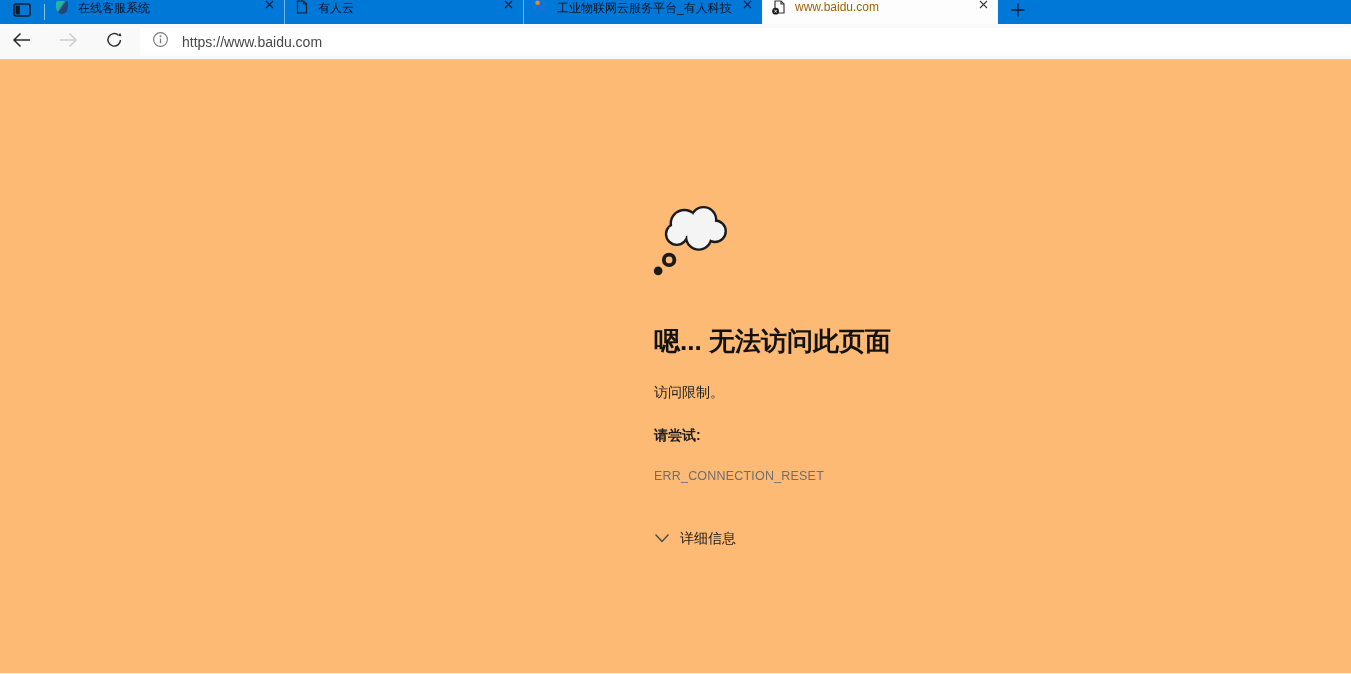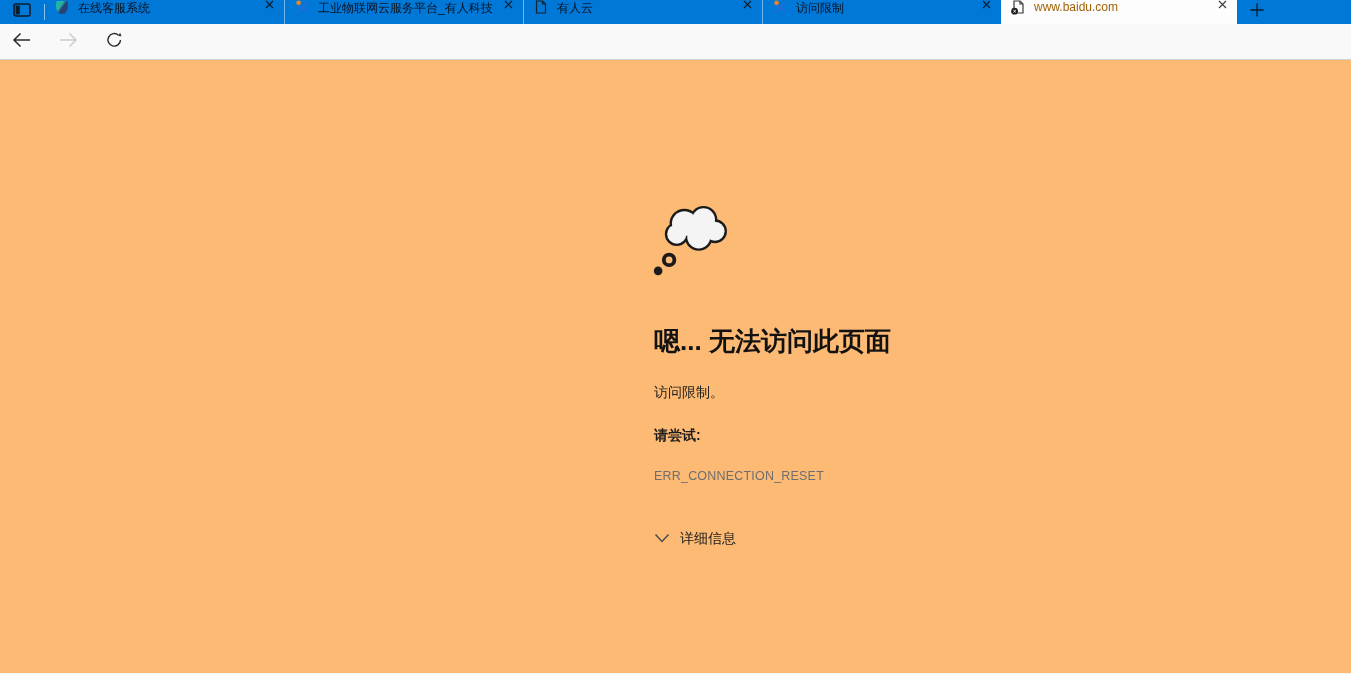--- a/index.html
+++ b/index.html
@@ -114,62 +114,48 @@
     <span class="title">在线客服系统</span>
     <span class="close">
       <svg width="9" height="9" viewBox="0 0 9 9">
           <path d="M1,1 L8,8 M8,1 L1,8" stroke="#0d1b2a" stroke-width="1.1" fill="none"></path>
         </svg>
     </span>
   </div>
 
   <div class="tab">
     <span class="favicon">
+      <svg width="12" height="14" viewBox="0 0 12 14">
+        <path d="M1.5,1 H7.5 L10.5,4 V13 H1.5 Z" fill="none" stroke="#16232f" stroke-width="1.2"></path>
+        <path d="M7.5,1 V4 H10.5" fill="none" stroke="#16232f" stroke-width="1.2"></path>
+      </svg>
+    </span>
+    <span class="title">有人云</span>
+    <span class="close">
+      <svg width="9" height="9" viewBox="0 0 9 9">
+          <path d="M1,1 L8,8 M8,1 L1,8" stroke="#0d1b2a" stroke-width="1.1" fill="none"></path>
+        </svg>
+    </span>
+  </div>
+
+  <div class="tab">
+    <span class="favicon">
       <svg width="14" height="14" viewBox="0 0 14 14">
         <path d="M2.5,13 L7.5,7.2 L12,2.6 M1.8,5.2 L7.5,7.2 M7.5,7.2 L12.2,11.6" stroke="#1d6fd6" stroke-width="2" fill="none" stroke-linecap="round"></path>
         <circle cx="3.6" cy="2.8" r="2.3" fill="#f08519"></circle>
       </svg>
     </span>
     <span class="title">工业物联网云服务平台_有人科技</span>
     <span class="close">
       <svg width="9" height="9" viewBox="0 0 9 9">
           <path d="M1,1 L8,8 M8,1 L1,8" stroke="#0d1b2a" stroke-width="1.1" fill="none"></path>
         </svg>
     </span>
   </div>
 
-  <div class="tab">
-    <span class="favicon">
-      <svg width="12" height="14" viewBox="0 0 12 14">
-        <path d="M1.5,1 H7.5 L10.5,4 V13 H1.5 Z" fill="none" stroke="#16232f" stroke-width="1.2"></path>
-        <path d="M7.5,1 V4 H10.5" fill="none" stroke="#16232f" stroke-width="1.2"></path>
-      </svg>
-    </span>
-    <span class="title">有人云</span>
-    <span class="close">
-      <svg width="9" height="9" viewBox="0 0 9 9">
-          <path d="M1,1 L8,8 M8,1 L1,8" stroke="#0d1b2a" stroke-width="1.1" fill="none"></path>
-        </svg>
-    </span>
-  </div>
-
-  <div class="tab">
-    <span class="favicon">
-      <svg width="14" height="14" viewBox="0 0 14 14">
-        <path d="M2.5,13 L7.5,7.2 L12,2.6 M1.8,5.2 L7.5,7.2 M7.5,7.2 L12.2,11.6" stroke="#1d6fd6" stroke-width="2" fill="none" stroke-linecap="round"></path>
-        <circle cx="3.6" cy="2.8" r="2.3" fill="#f08519"></circle>
-      </svg>
-    </span>
-    <span class="title">访问限制</span>
-    <span class="close">
-      <svg width="9" height="9" viewBox="0 0 9 9">
-          <path d="M1,1 L8,8 M8,1 L1,8" stroke="#0d1b2a" stroke-width="1.1" fill="none"></path>
-        </svg>
-    </span>
-  </div>
 
   <div class="tab active">
     <span class="favicon">
       <svg width="14" height="15" viewBox="0 0 14 15">
         <path d="M3,1 H9 L12,4 V13 H3 Z" fill="none" stroke="#3a3a3a" stroke-width="1.2"></path>
         <path d="M9,1 V4 H12" fill="none" stroke="#3a3a3a" stroke-width="1.2"></path>
         <circle cx="3.6" cy="11.2" r="3.4" fill="#1c1c1c"></circle>
         <path d="M2.4,10 L4.8,12.4 M4.8,10 L2.4,12.4" stroke="#ffffff" stroke-width="1" fill="none"></path>
       </svg>
     </span>
@@ -206,20 +192,30 @@
         </svg>
     </span>
   </div>
   <div class="nav-btn" style="margin-left:10px">
     <span>
       <svg width="19" height="19" viewBox="0 0 20 20">
         <path d="M16.3,10.5 A6.6,6.6 0 1 1 14.1,5.4" fill="none" stroke="#2a2a2a" stroke-width="1.5"></path>
         <path d="M13.9,6.3 L17.4,6.5 L15.9,2.9 Z" fill="#2a2a2a"></path>
       </svg>
     </span>
+  </div>
+  <div class="addressbar">
+    <span>
+      <svg width="17" height="17" viewBox="0 0 18 18">
+        <circle cx="9" cy="9" r="7.3" fill="none" stroke="#7a7a7a" stroke-width="1.2"></circle>
+        <circle cx="9" cy="5.6" r="1" fill="#7a7a7a"></circle>
+        <path d="M9,8 V13" stroke="#7a7a7a" stroke-width="1.4"></path>
+      </svg>
+    </span>
+    <span class="url">https://www.baidu.com</span>
   </div>
 </div>
 
 <div class="content">
   <div class="error-col">
 
     <div class="bubble-wrap">
       <svg width="86" height="84" viewBox="0 0 90 86">
         <g fill="none" stroke="#1b1b1b" stroke-width="5">
           <circle cx="36" cy="30" r="13"></circle>

